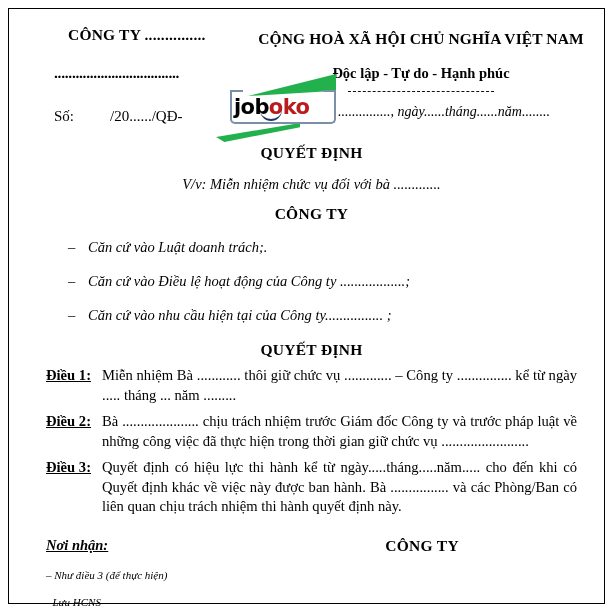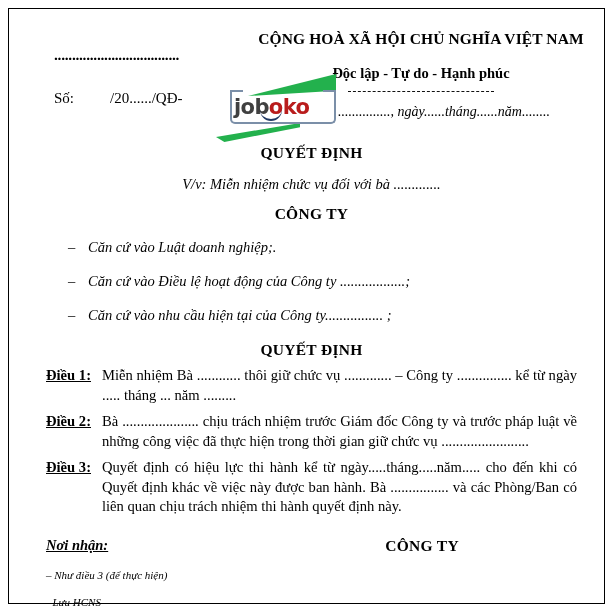--- a/index.html
+++ b/index.html
@@ -149,21 +149,21 @@
     position: absolute;
     left: 30px;
     top: 28px;
     width: 100px;
     font-family: "DejaVu Sans", sans-serif;
     font-size: 21px;
     font-weight: bold;
     letter-spacing: -0.6px;
     line-height: 27px;
   }
-  .logo-job { color: #404040; }
+  .logo-job { color: #000000; }
   .logo-oko { color: #b91c1c; position: relative; }
   .logo-smile {
     position: absolute;
     left: 56px;
     top: 44px;
     width: 22px;
     height: 9px;
     border-bottom: 2px solid #1f3864;
     border-radius: 0 0 40px 40px;
   }
@@ -261,20 +261,21 @@
 <body>
 
 <div id="page">
   <div class="doc-border"></div>
 
   <div class="content">
 
     <div class="header">
 
       <div class="col-left">
+        <div class="company-line">CÔNG TY ...............</div>
         <div class="dots-line">...................................</div>
         <div class="so-line">
           <span class="so-label">Số:</span><span>/20....../QĐ-</span>
         </div>
       </div>
 
       <div class="col-right">
         <div class="nation">CỘNG HOÀ XÃ HỘI CHỦ NGHĨA VIỆT NAM</div>
         <div class="motto">Độc lập - Tự do - Hạnh phúc</div>
         <div class="rule"></div>
@@ -288,21 +289,21 @@
         <div class="logo-text"><span class="logo-job">job</span><span class="logo-oko">oko</span></div>
         <div class="logo-smile"></div>
       </div>
     </div>
 
     <div class="center-title">QUYẾT ĐỊNH</div>
     <div class="subject">V/v: Miễn nhiệm chức vụ đối với bà .............</div>
     <div class="center-company">CÔNG TY</div>
 
     <div class="bases">
-      <div class="basis"><span class="dash">–</span><span>Căn cứ vào Luật doanh nghiệp;.</span></div>
+      <div class="basis"><span class="dash">–</span><span>Căn cứ vào Luật doanh trách;.</span></div>
       <div class="basis"><span class="dash">–</span><span>Căn cứ vào Điều lệ hoạt động của Công ty ..................;</span></div>
       <div class="basis"><span class="dash">–</span><span>Căn cứ vào nhu cầu hiện tại của Công ty................ ;</span></div>
     </div>
 
     <div class="decide-title">QUYẾT ĐỊNH</div>
 
     <div class="article">
       <div class="article-label">Điều 1:</div>
       <div class="article-body"><span>Miễn nhiệm </span><b>Bà ............</b><span> thôi giữ chức vụ ............. – Công ty ............... kể từ ngày ..... tháng ... năm .........</span></div>
     </div>

